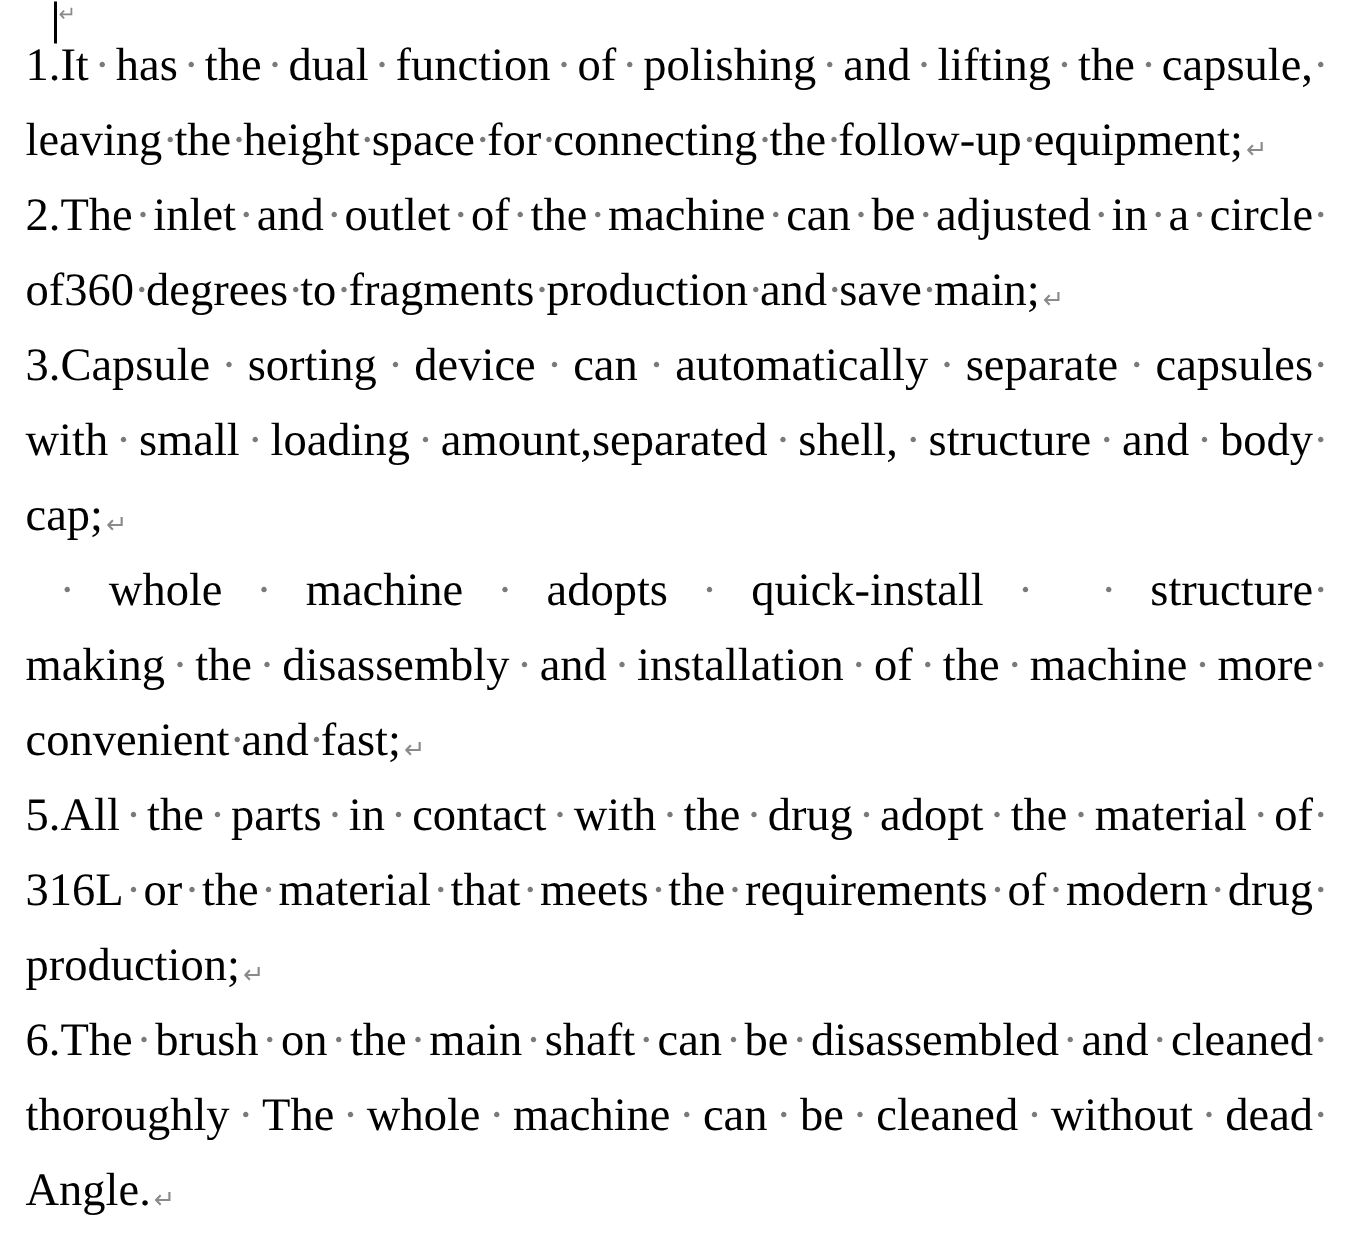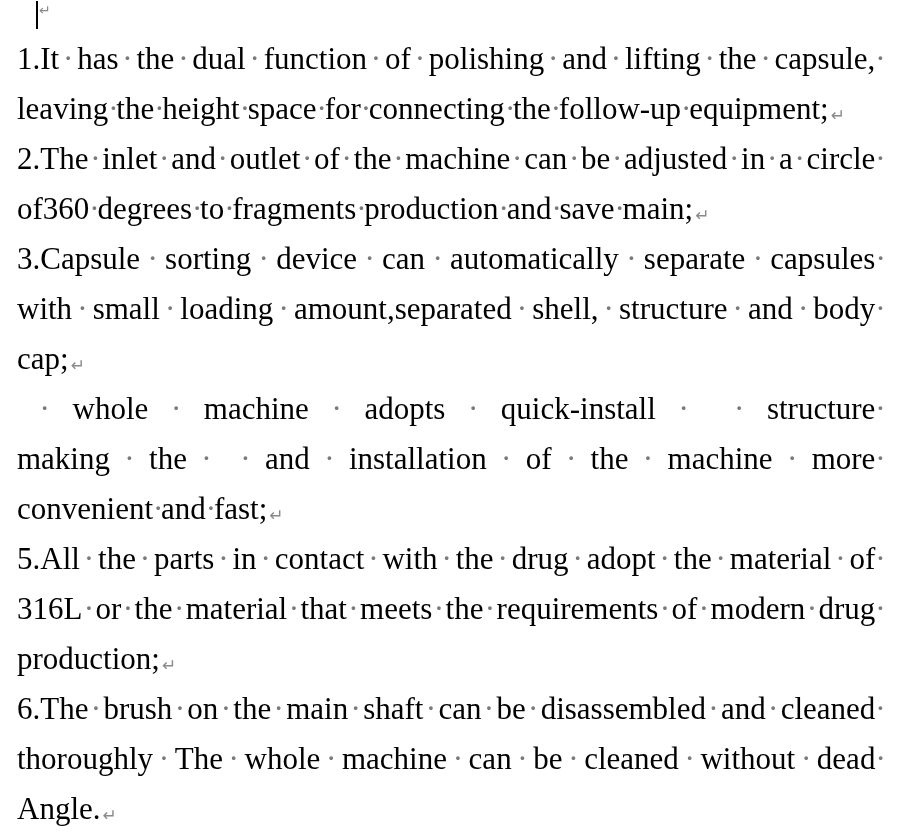--- a/index.html
+++ b/index.html
@@ -34,21 +34,21 @@
     color: #8a8a8a;
     font-family: "DejaVu Sans", sans-serif;
     font-size: 14px;
     line-height: 16px;
   }
   .doc {
     position: absolute;
     left: 0;
     top: 0;
     width: 901px;
-    padding: 34px 17px 0 17px;
+    padding: 18px 17px 0 17px;
     box-sizing: border-box;
     font-size: 31px;
   }
   .line {
     display: flex;
     align-items: baseline;
     height: 50px;
     line-height: 50px;
     white-space: nowrap;
   }
@@ -233,20 +233,21 @@
         <span class="sp">·</span>
         <span class="sp">·</span>
         <span class="w">structure</span>
         <span class="sp end">·</span>
       </div>
       <div class="line">
         <span class="w">making</span>
         <span class="sp">·</span>
         <span class="w">the</span>
         <span class="sp">·</span>
+        <span class="w">disassembly</span>
         <span class="sp">·</span>
         <span class="w">and</span>
         <span class="sp">·</span>
         <span class="w">installation</span>
         <span class="sp">·</span>
         <span class="w">of</span>
         <span class="sp">·</span>
         <span class="w">the</span>
         <span class="sp">·</span>
         <span class="w">machine</span>

